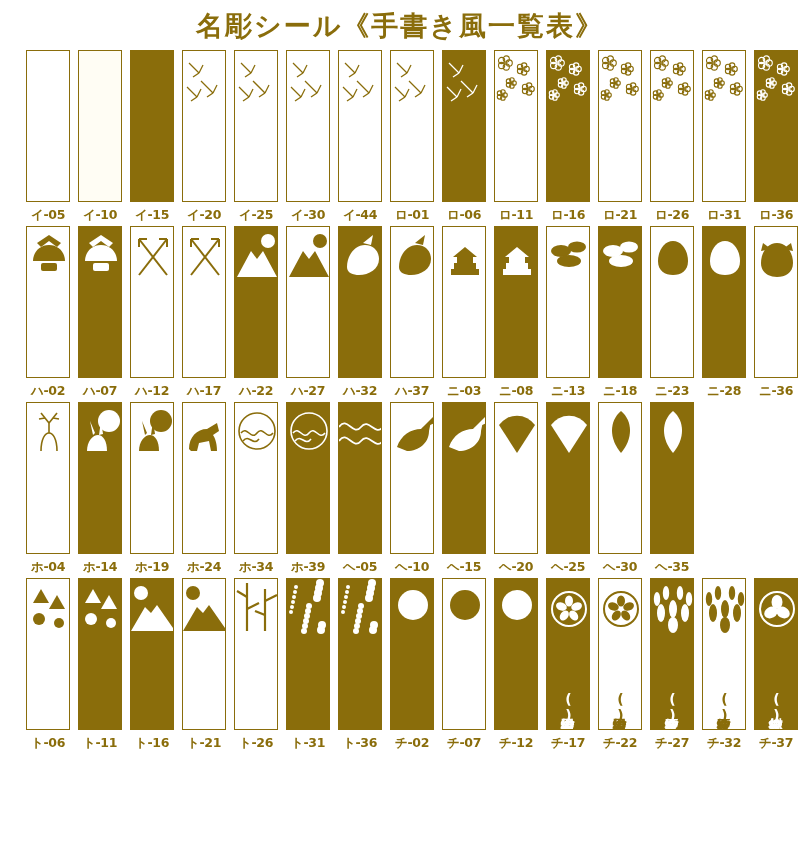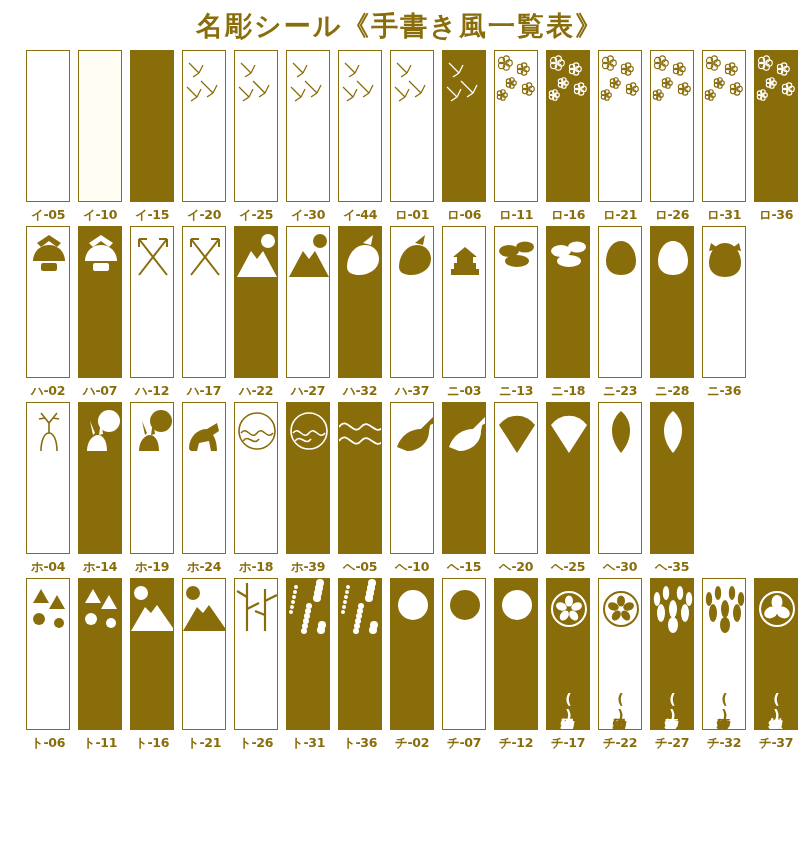--- a/index.html
+++ b/index.html
@@ -608,20 +608,36 @@
                   <path d="M14 36 L30 36 L30 30 L14 30 Z"></path>
                   <path d="M10 30 L34 30 L22 20 Z"></path>
                 </g>
               </svg>
             </div>
             <div class="name">宮本</div>
           </div>
           <div class="code">ニ-03</div>
         </div>
         <div class="cell">
+          <div class="sticker fill">
+            <div class="art">
+              <svg width="44" height="62" viewBox="0 0 44 62">
+                <g fill="#ffffff">
+                  <path d="M8 48 L36 48 L36 42 L8 42 Z"></path>
+                  <path d="M11 42 L33 42 L33 36 L11 36 Z"></path>
+                  <path d="M14 36 L30 36 L30 30 L14 30 Z"></path>
+                  <path d="M10 30 L34 30 L22 20 Z"></path>
+                </g>
+              </svg>
+            </div>
+            <div class="name">宮本</div>
+          </div>
+          <div class="code">ニ-08</div>
+        </div>
+        <div class="cell">
           <div class="sticker ">
             <div class="art">
               <svg width="44" height="62" viewBox="0 0 44 62">
                 <g fill="#8a6d0b">
                   <ellipse cx="14" cy="24" rx="10" ry="6"></ellipse>
                   <ellipse cx="30" cy="20" rx="9" ry="5.5"></ellipse>
                   <ellipse cx="22" cy="34" rx="12" ry="6"></ellipse>
                 </g>
               </svg>
             </div>
@@ -762,21 +778,21 @@
               <svg width="44" height="62" viewBox="0 0 44 62">
                 <g fill="none" stroke="#8a6d0b" stroke-width="1.6">
                   <circle cx="22" cy="28" r="18"></circle>
                   <path d="M6 30 C12 22 16 38 22 30 C28 22 32 38 38 30"></path>
                   <path d="M8 38 C14 30 18 44 24 36"></path>
                 </g>
               </svg>
             </div>
             <div class="name">宮本</div>
           </div>
-          <div class="code">ホ-18</div>
+          <div class="code">ホ-34</div>
         </div>
         <div class="cell">
           <div class="sticker fill">
             <div class="art">
               <svg width="44" height="62" viewBox="0 0 44 62">
                 <g fill="none" stroke="#ffffff" stroke-width="1.6">
                   <circle cx="22" cy="28" r="18"></circle>
                   <path d="M6 30 C12 22 16 38 22 30 C28 22 32 38 38 30"></path>
                   <path d="M8 38 C14 30 18 44 24 36"></path>
                 </g>

